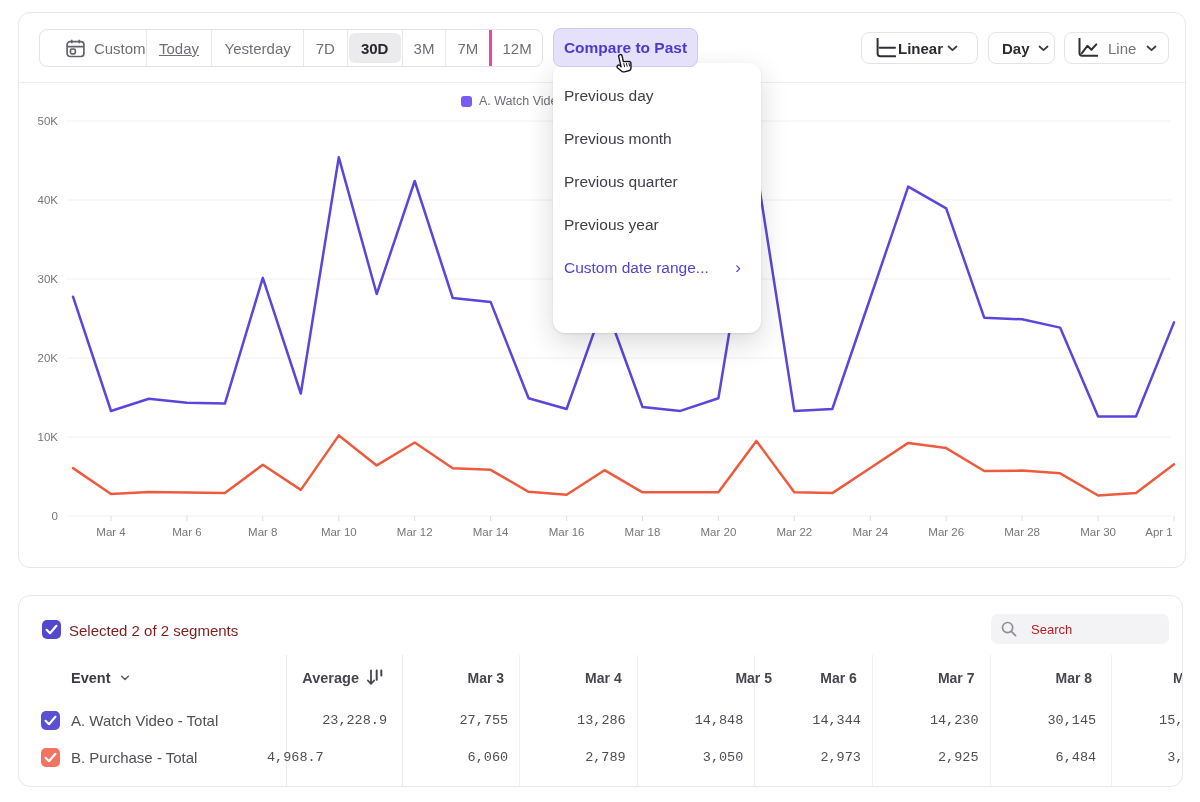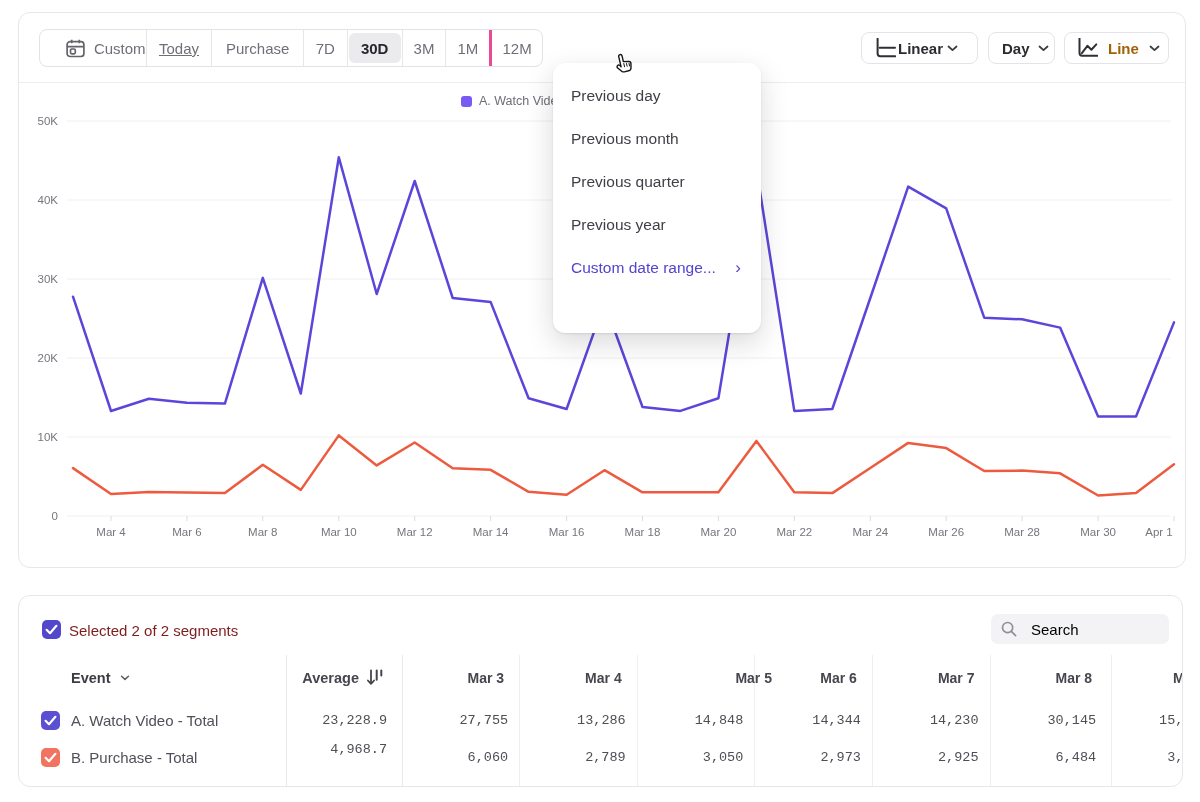--- a/index.html
+++ b/index.html
@@ -1,47 +1,47 @@
 <!DOCTYPE html>
 <html><head><meta charset="utf-8">
 <style>
 *{margin:0;padding:0;box-sizing:border-box}
 html,body{width:1200px;height:802px;background:#fff;overflow:hidden;
 font-family:"Liberation Sans",sans-serif;-webkit-font-smoothing:antialiased}
 .abs{position:absolute}
 .card{position:absolute;background:#fff;border:1px solid #e7e7ea;border-radius:12px}
 .seg{display:flex;align-items:center;justify-content:center;height:100%;color:#6f6f78;font-size:15px}
 .btn{position:absolute;display:flex;align-items:center;background:#fff;border:1px solid #e4e4e8;border-radius:8px}
-.mitem{height:43px;line-height:43px;padding-left:18px;font-size:15.5px;color:#3f3f47}
+.mitem{height:43px;line-height:43px;padding-left:11px;font-size:15.5px;color:#3f3f47}
 .num{font-family:"Liberation Mono",monospace;font-size:13.5px;color:#4e4e56}
 .colsep{position:absolute;width:1px;background:#ededf0;top:59px;bottom:0}
 .hdr{position:absolute;font-size:14px;font-weight:700;color:#46464e;text-align:right;width:130px}
 </style></head><body>
 
 <div class="card" style="left:18px;top:12px;width:1168px;height:556px">
 <div class="abs" style="left:0;top:69px;width:100%;height:1px;background:#ededf0"></div>
 <div class="abs" style="left:20px;top:16px;width:504px;height:38px;border:1px solid #e3e3e7;border-radius:8px;display:flex;overflow:hidden">
 <div class="seg" style="width:106px;justify-content:flex-end;padding-left:11px">
         <span style="display:flex;align-items:center;gap:9px">
           <svg width="19" height="19" viewBox="0 0 19 19" fill="none" stroke="#63636b" stroke-width="1.7">
             <rect x="1.1" y="2.7" width="16.8" height="14.8" rx="3"></rect>
             <path d="M5.7 0.7v3.5M13.3 0.7v3.5M1.1 7.6h16.8"></path>
             <rect x="4.5" y="10" width="4.8" height="4.8" rx="1.2"></rect>
           </svg>
           <span>Custom</span>
         </span>
       </div>
 <div class="seg" style="width:66px;border-left:1px solid #e7e7ea;text-decoration:underline;">Today</div>
-<div class="seg" style="width:92px;border-left:1px solid #e7e7ea;">Purchase</div>
+<div class="seg" style="width:92px;border-left:1px solid #e7e7ea;">Yesterday</div>
 <div class="seg" style="width:44px;border-left:1px solid #e7e7ea;">7D</div>
 <div class="seg" style="width:55px;border-left:1px solid #e7e7ea;">
         <span style="background:#ebebee;border-radius:6px;width:100%;height:30px;margin:0 1px;display:flex;align-items:center;justify-content:center;color:#26262c;font-weight:700">30D</span>
       </div>
 <div class="seg" style="width:44px;border-left:1px solid #e7e7ea;">3M</div>
-<div class="seg" style="width:44px;border-left:1px solid #e7e7ea;">1M</div>
+<div class="seg" style="width:44px;border-left:1px solid #e7e7ea;">7M</div>
 <div class="seg" style="width:53px;border-left:3px solid #ec4899;">12M</div>
 </div>
 <svg width="1167" height="556" style="position:absolute;left:0;top:0" font-family="Liberation Sans, sans-serif">
 <line x1="48" y1="503.0" x2="1152" y2="503.0" stroke="#f0f0f3" stroke-width="1"></line>
       <line x1="48" y1="424.0" x2="1152" y2="424.0" stroke="#f0f0f3" stroke-width="1"></line>
       <line x1="48" y1="345.0" x2="1152" y2="345.0" stroke="#f0f0f3" stroke-width="1"></line>
       <line x1="48" y1="266.0" x2="1152" y2="266.0" stroke="#f0f0f3" stroke-width="1"></line>
       <line x1="48" y1="187.0" x2="1152" y2="187.0" stroke="#f0f0f3" stroke-width="1"></line>
       <line x1="48" y1="108.0" x2="1152" y2="108.0" stroke="#f0f0f3" stroke-width="1"></line>
       <line x1="92.0" y1="503" x2="92.0" y2="508" stroke="#dcdce0" stroke-width="1"></line>
@@ -105,52 +105,53 @@
         <svg width="11" height="7" viewBox="0 0 11 7" fill="none" stroke="#3c3c44" stroke-width="1.8" stroke-linecap="round" stroke-linejoin="round">
           <path d="M1.5 1.5l4 3.6 4-3.6"></path>
         </svg>
       </span>
     </div>
 <div class="btn" style="left:1045px;top:19px;width:105px;height:32px;padding-left:13px;gap:10px">
       <svg width="20" height="20" viewBox="0 0 20 20" fill="none" stroke="#2f2f36" stroke-width="2" stroke-linecap="round" stroke-linejoin="round">
         <path d="M1.5 0.4v14.6c0 1.5 1.2 2.7 2.7 2.7h15"></path>
         <path d="M3.9 15.2l5.5-7.4 4 3.9 4.9-5.3"></path>
       </svg>
-      <span style="font-size:15px;font-weight:700;color:#a16207">Line</span>
+      <span style="font-size:15px;font-weight:400;color:#737373">Line</span>
       <span style="display:flex">
         <svg width="11" height="7" viewBox="0 0 11 7" fill="none" stroke="#3c3c44" stroke-width="1.8" stroke-linecap="round" stroke-linejoin="round">
           <path d="M1.5 1.5l4 3.6 4-3.6"></path>
         </svg>
       </span>
     </div>
 <div class="abs" style="left:534px;top:50px;width:208px;height:270px;background:#fff;border-radius:12px;box-shadow:0 1px 2px rgba(25,25,40,.10),0 10px 28px rgba(25,25,40,.16);z-index:5;padding-top:11px">
 <div class="mitem">Previous day</div>
 <div class="mitem">Previous month</div>
 <div class="mitem">Previous quarter</div>
 <div class="mitem">Previous year</div>
 <div class="mitem" style="color:#5443cf;position:relative">Custom date range...<span style="position:absolute;right:20px;top:0;font-size:17px;color:#5443cf">›</span></div>
 </div>
+<div class="abs" style="left:534px;top:15px;width:145px;height:39px;background:#e6e1fb;border:1px solid #cfc7f4;border-radius:8px;display:flex;align-items:center;justify-content:center;font-size:15.5px;font-weight:700;color:#4b3bc8;z-index:6">Compare to Past</div>
 <div class="abs" style="left:594px;top:38px;z-index:9"><svg width="21" height="25" viewBox="0 0 21 25" style="transform:rotate(-13deg)">
         <path d="M7.4 15.2V4.7c0-.95.75-1.7 1.7-1.7s1.7.75 1.7 1.7v5.9l5.3 1.2c1.15.27 1.87 1.4 1.62 2.55l-.9 4.1c-.3 1.35-1.5 2.33-2.9 2.33H9.4c-.93 0-1.8-.43-2.37-1.16l-3.2-4.1c-.57-.73-.44-1.78.3-2.34.68-.52 1.63-.43 2.2.2z" fill="#fff" stroke="#15151a" stroke-width="1.4" stroke-linejoin="round"></path>
         <path d="M10.8 12.6v3.2M13.4 13.1v2.9M15.9 13.6v2.6" stroke="#15151a" stroke-width="1" stroke-linecap="round"></path>
       </svg></div>
 </div>
 <div class="card" style="left:18px;top:595px;width:1165px;height:192px;overflow:hidden">
 <div class="abs" style="left:23px;top:24px;width:19px;height:19px;background:#5348cb;border-radius:5px;display:flex;align-items:center;justify-content:center">
       <svg width="19" height="19" viewBox="0 0 19 19" fill="none" stroke="#fff" stroke-width="2.2" stroke-linecap="round" stroke-linejoin="round">
         <path d="M4.6 9.8l3.4 3.4 6.4-7.4"></path>
       </svg>
     </div>
 <div class="abs" style="left:50px;top:26px;font-size:15px;color:#7f1d1d">Selected 2 of 2 segments</div>
 <div class="abs" style="left:972px;top:18px;width:178px;height:30px;background:#f3f3f5;border-radius:7px;display:flex;align-items:center;padding-left:9px;gap:13px">
       <svg width="18" height="18" viewBox="0 0 18 18" fill="none" stroke="#8f8f98" stroke-width="1.7" stroke-linecap="round">
         <circle cx="7.6" cy="7.6" r="5.1"></circle>
         <path d="M11.6 11.6l4 4"></path>
       </svg>
-      <span style="font-size:15px;color:#000000">Search</span>
+      <span style="font-size:13px;color:#b91c1c">Search</span>
     </div>
 <div class="colsep" style="left:266.5px;background:#e9e9ed"></div>
 <div class="colsep" style="left:382.5px;background:#e9e9ed"></div>
 <div class="colsep" style="left:500.1px;background:#efeff2"></div>
 <div class="colsep" style="left:617.7px;background:#efeff2"></div>
 <div class="colsep" style="left:735.3px;background:#efeff2"></div>
 <div class="colsep" style="left:852.9px;background:#efeff2"></div>
 <div class="colsep" style="left:970.5px;background:#efeff2"></div>
 <div class="colsep" style="left:1092.0px;background:#efeff2"></div>
 <div class="abs" style="left:52px;top:74px;font-size:14.5px;font-weight:700;color:#3c3c44;display:flex;align-items:center;gap:9px">Event <svg width="10" height="6" viewBox="0 0 11 7" fill="none" stroke="#5a5a62" stroke-width="1.7" stroke-linecap="round" stroke-linejoin="round">
@@ -181,20 +182,20 @@
 <div class="abs num" style="left:721.9px;top:117px;width:120px;text-align:right">14,344</div>
 <div class="abs num" style="left:839.5px;top:117px;width:120px;text-align:right">14,230</div>
 <div class="abs num" style="left:957.1px;top:117px;width:120px;text-align:right">30,145</div>
 <div class="abs num" style="left:1068.7px;top:117px;width:120px;text-align:right">15,443</div>
 <div class="abs" style="left:22px;top:152px;width:19px;height:19px;background:#f2735f;border-radius:5px;display:flex;align-items:center;justify-content:center">
       <svg width="19" height="19" viewBox="0 0 19 19" fill="none" stroke="#fff" stroke-width="2.2" stroke-linecap="round" stroke-linejoin="round">
         <path d="M4.6 9.8l3.4 3.4 6.4-7.4"></path>
       </svg>
     </div>
 <div class="abs" style="left:52px;top:153px;font-size:15px;color:#50505a">B. Purchase - Total</div>
-<div class="abs num" style="left:248px;top:146px;width:120px;text-align:right">4,968.7</div>
+<div class="abs num" style="left:248px;top:154px;width:120px;text-align:left">4,968.7</div>
 <div class="abs num" style="left:369.1px;top:154px;width:120px;text-align:right">6,060</div>
 <div class="abs num" style="left:486.7px;top:154px;width:120px;text-align:right">2,789</div>
 <div class="abs num" style="left:604.3px;top:154px;width:120px;text-align:right">3,050</div>
 <div class="abs num" style="left:721.9px;top:154px;width:120px;text-align:right">2,973</div>
 <div class="abs num" style="left:839.5px;top:154px;width:120px;text-align:right">2,925</div>
 <div class="abs num" style="left:957.1px;top:154px;width:120px;text-align:right">6,484</div>
 <div class="abs num" style="left:1068.7px;top:154px;width:120px;text-align:right">3,319</div>
 </div>
 </body></html>

